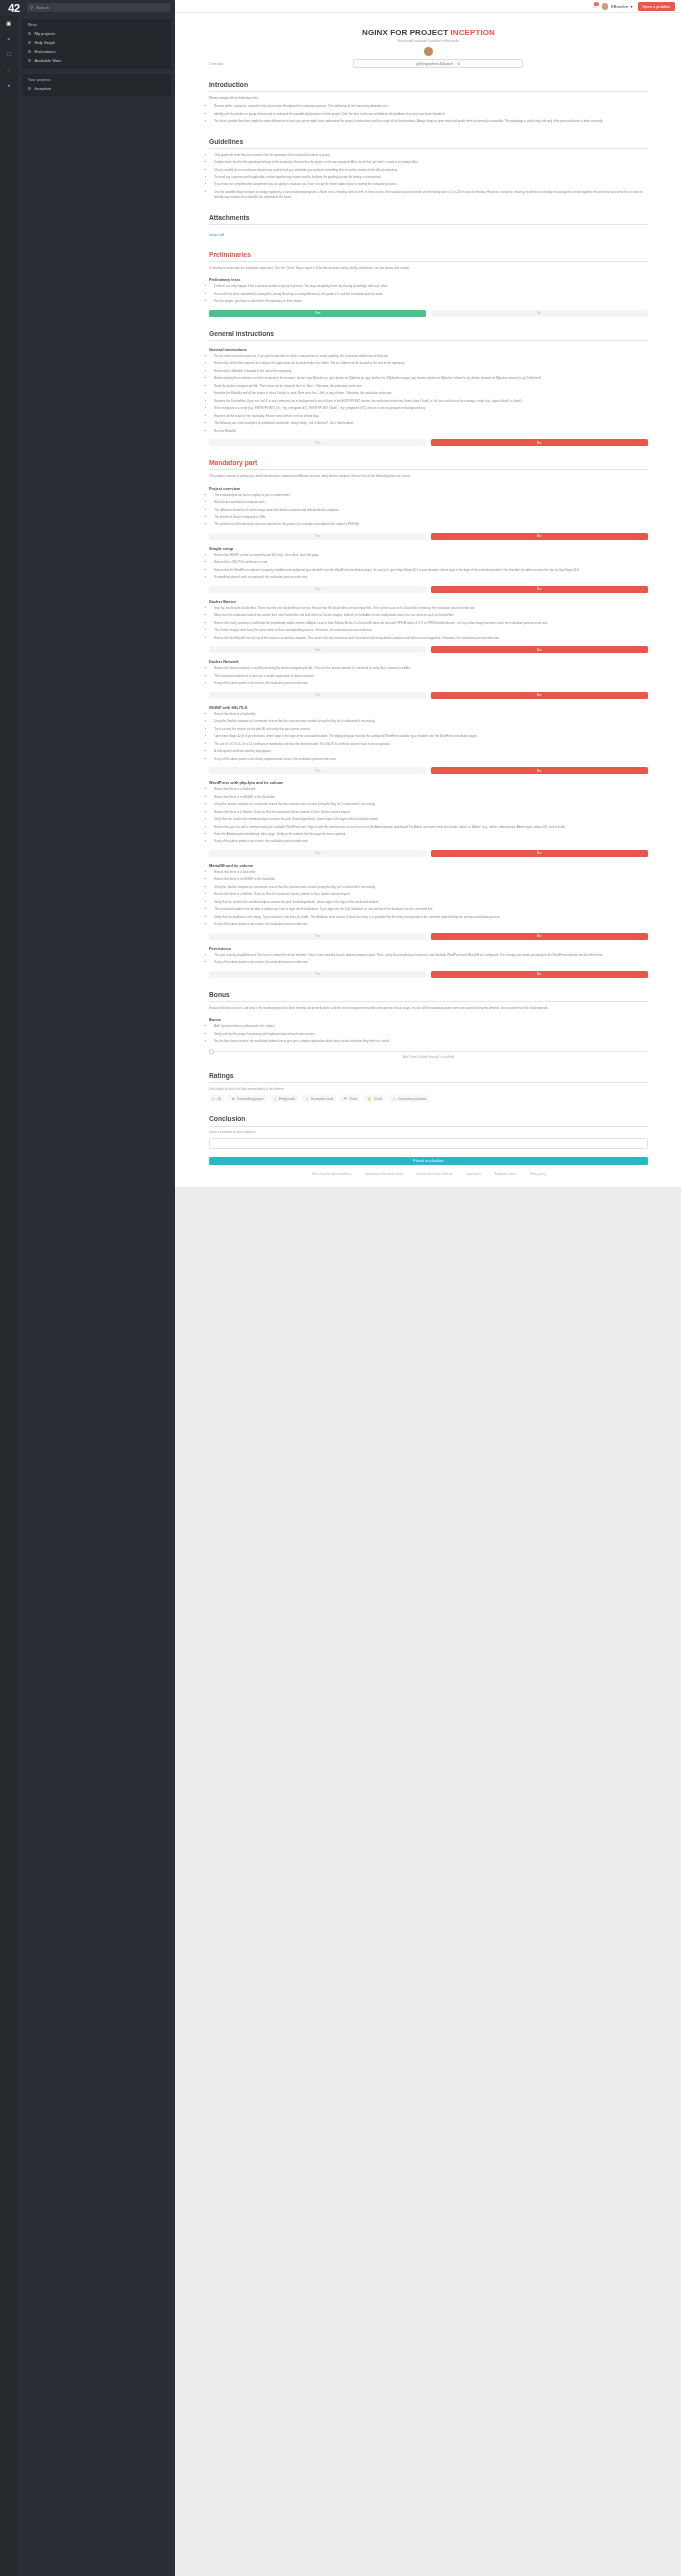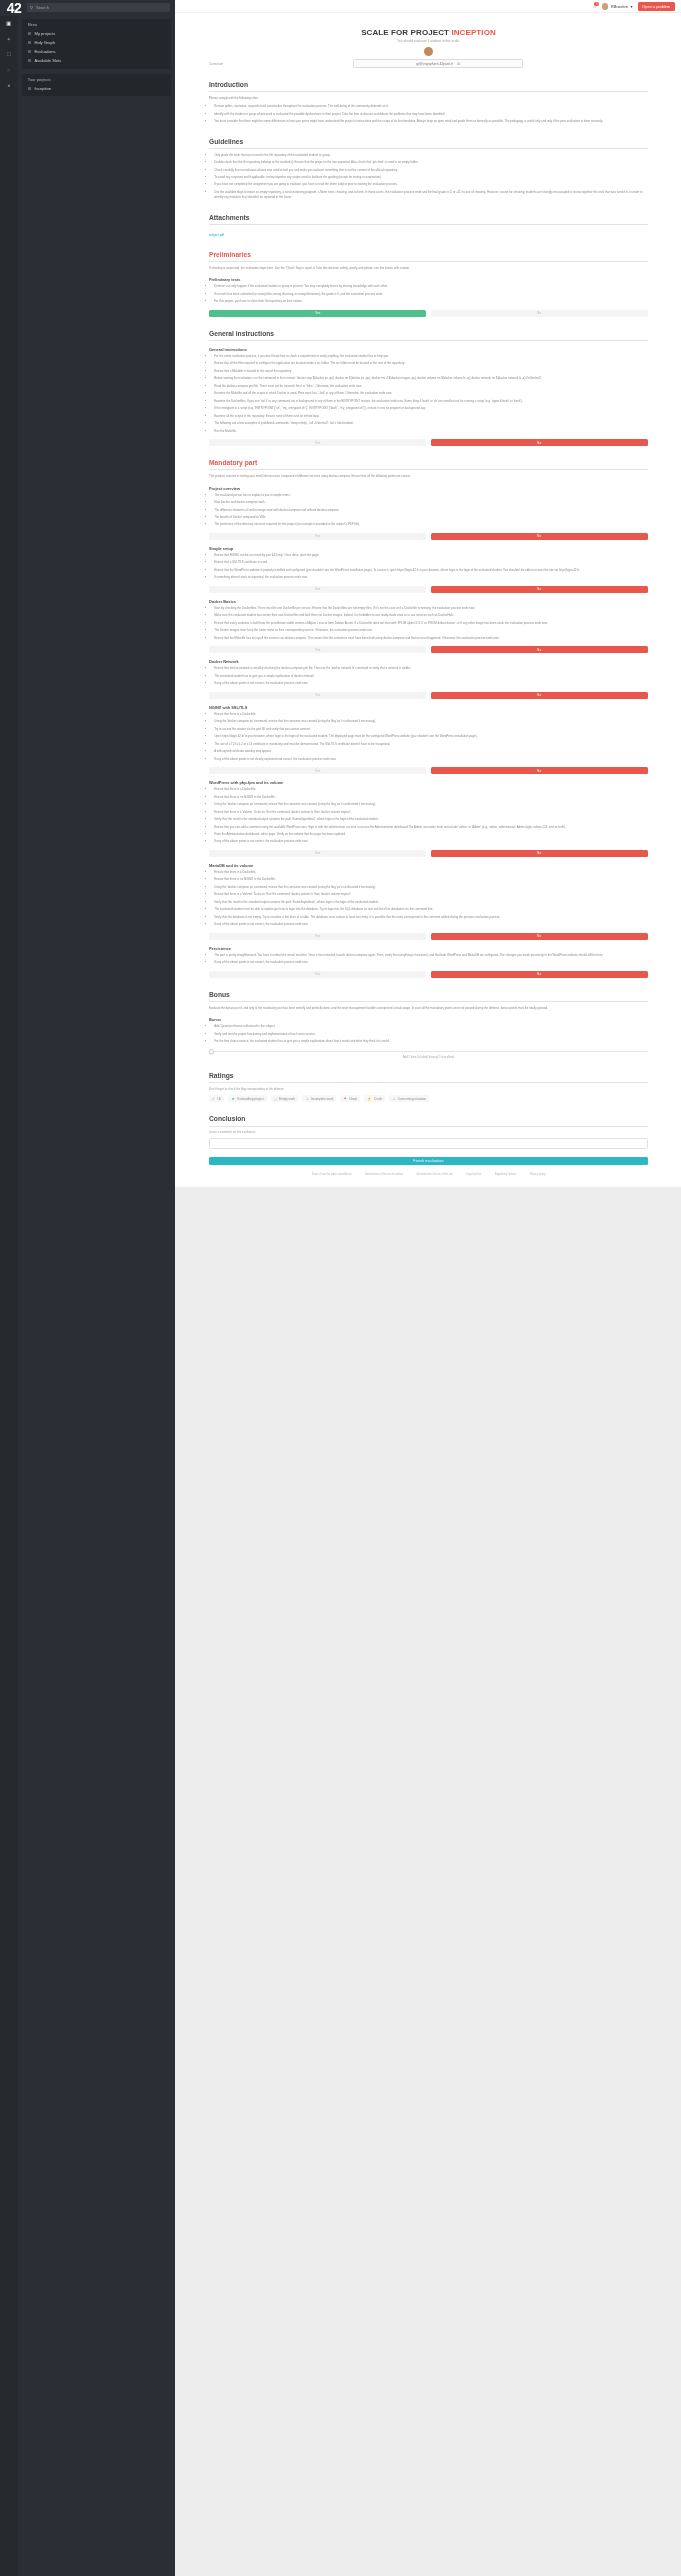--- a/index.html
+++ b/index.html
@@ -16,21 +16,21 @@
   .sidebar {
     width:175px;
     background:#2b2f35;
     color:#cfd3d8;
     flex:0 0 175px;
     position:relative;
   }
   .sb-top { height:15.5px; display:flex; align-items:center; padding:0 5.2px; }
   .logo {
     width:17.5px; height:15.5px; display:flex; align-items:center; justify-content:center;
-    color:#fff; font-weight:bold; font-size:14px; letter-spacing:-0.5px;
+    color:#fff; font-weight:bold; font-size:11px; letter-spacing:-0.5px;
   }
   .sb-search {
     flex:1; height:9.3px; display:flex; align-items:center; gap:3.1px;
     background:#3a3f46; border-radius:1.5px; padding:0 3.1px; margin-left:4.1px;
     font-size:4.1px; color:#9aa0a6;
   }
   .sb-panel { background:#23272c; margin:3.1px 4.1px; border-radius:1.5px; padding:3.1px 0; }
   .sb-label { font-size:3.6px; color:#8d939a; padding:1.5px 6.2px; font-weight:bold; }
   .sb-item {
     display:flex; align-items:center; gap:3.6px; padding:2.1px 6.2px;
@@ -217,21 +217,21 @@
         <span>RBroekm</span>
         <span>▾</span>
       </div>
       <button class="btn-project">Open a problem</button>
     </div>
 
     <div class="sheet">
 
       
       <div class="proj-title">
-        <span>SCALE FOR PROJECT </span><span class="hl">INCEPTION</span>
+        <span>NGINX FOR PROJECT </span><span class="hl">INCEPTION</span>
       </div>
       <div class="proj-sub">You should evaluate 1 student in this scale.</div>
       <div class="proj-avatar-row">
         <div class="proj-avatar"></div>
       </div>
       <div class="corr-row">
         <div class="corr-label">Correction</div>
         <div class="repo-box">
           <span>git@vogsphere.42paris.fr</span>
           <span class="repo-copy">⊞</span>

